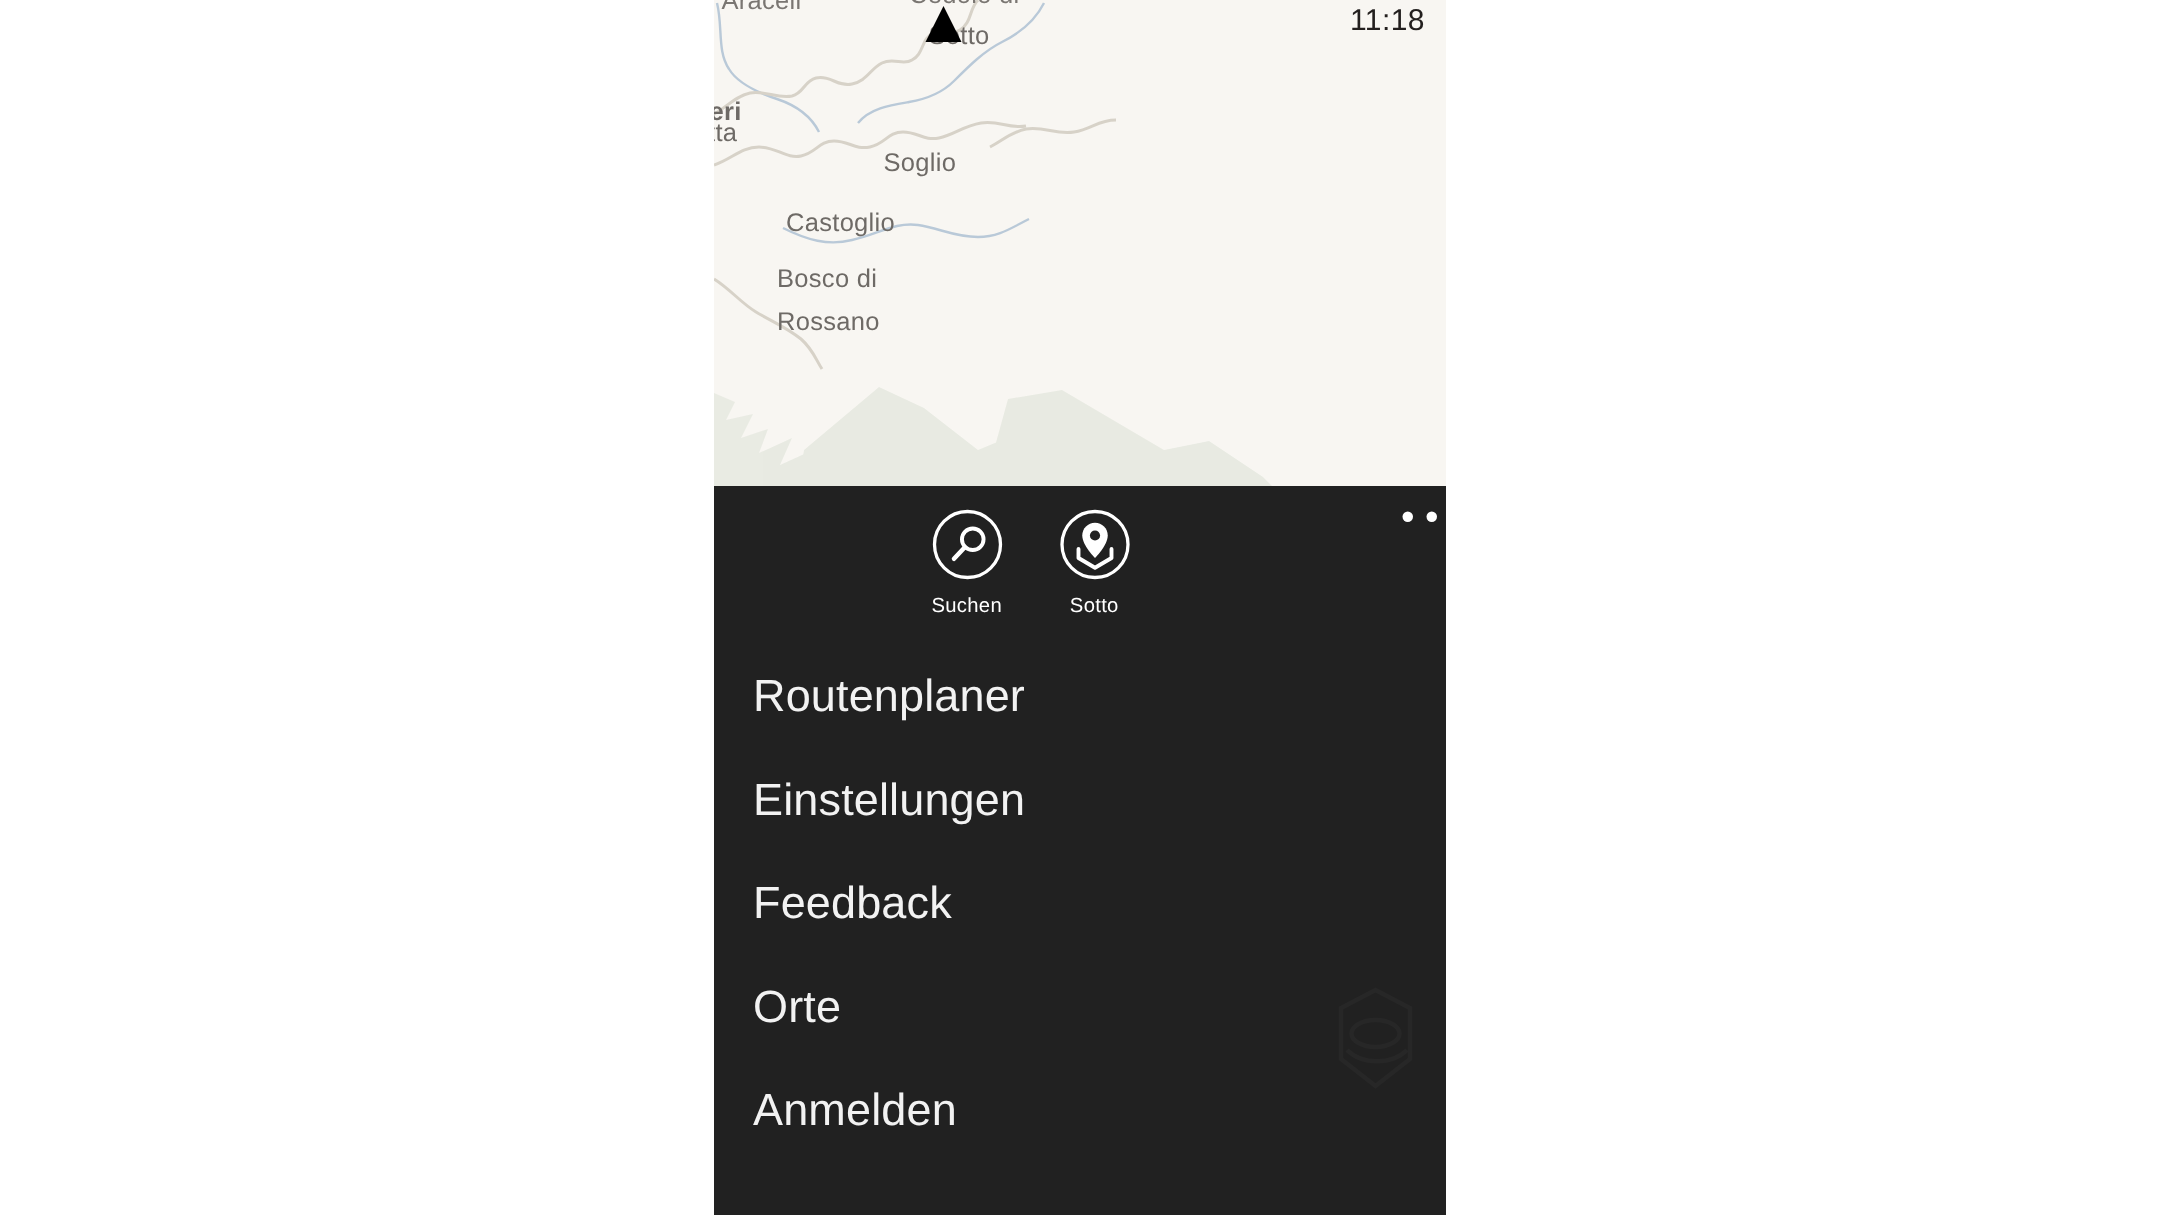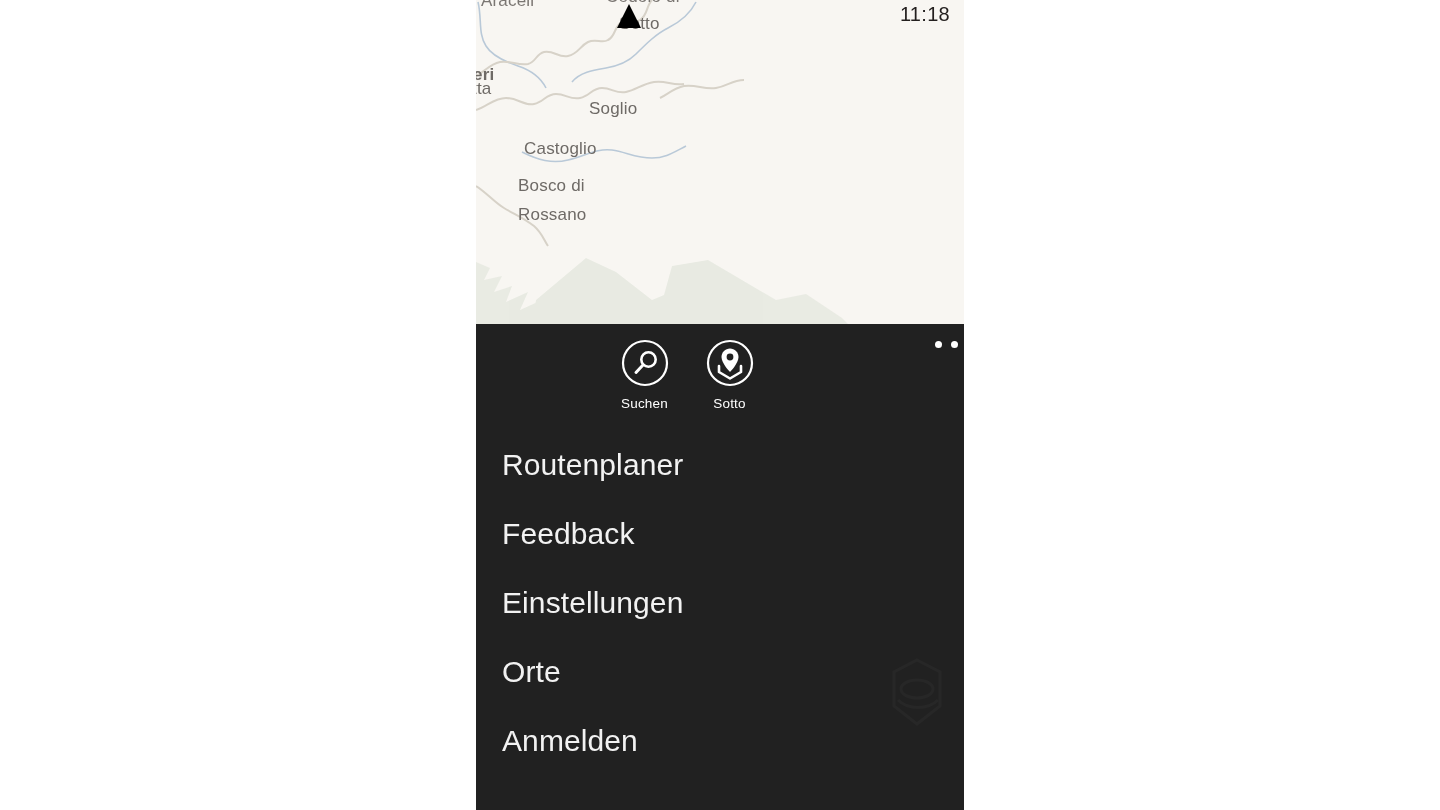--- a/index.html
+++ b/index.html
@@ -250,24 +250,24 @@
           <span class="dot"></span>
           <span class="dot"></span>
         </div>
       </div>
 
       <div id="menu-list">
         <div class="menu-item">
           <span>Routenplaner</span>
         </div>
         <div class="menu-item">
+          <span>Einstellungen</span>
+        </div>
+        <div class="menu-item">
           <span>Feedback</span>
-        </div>
-        <div class="menu-item">
-          <span>Einstellungen</span>
         </div>
         <div class="menu-item">
           <span>Orte</span>
         </div>
         <div class="menu-item">
           <span>Anmelden</span>
         </div>
       </div>
 
     </div>

